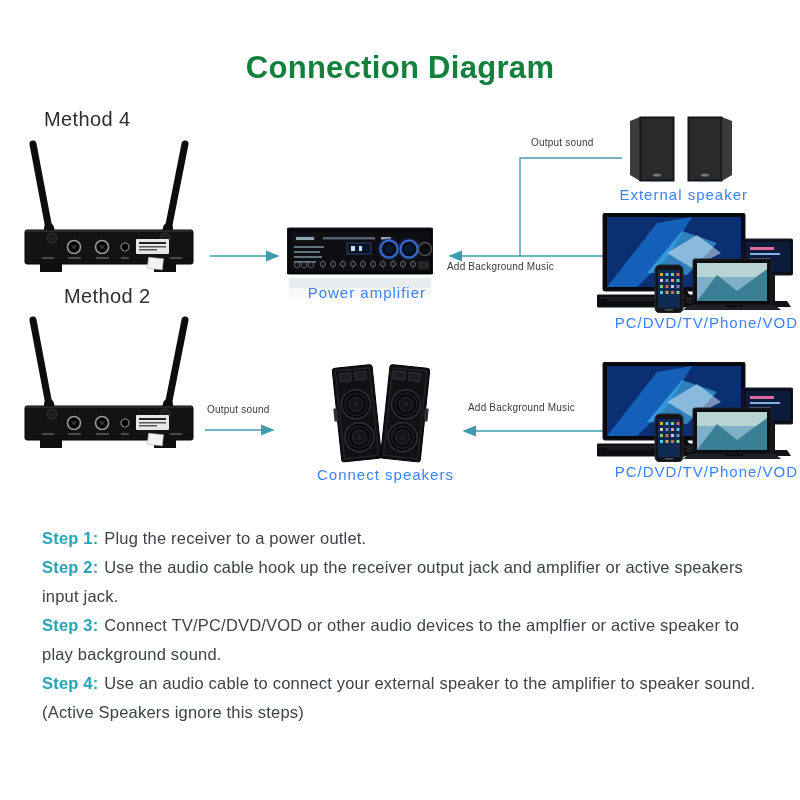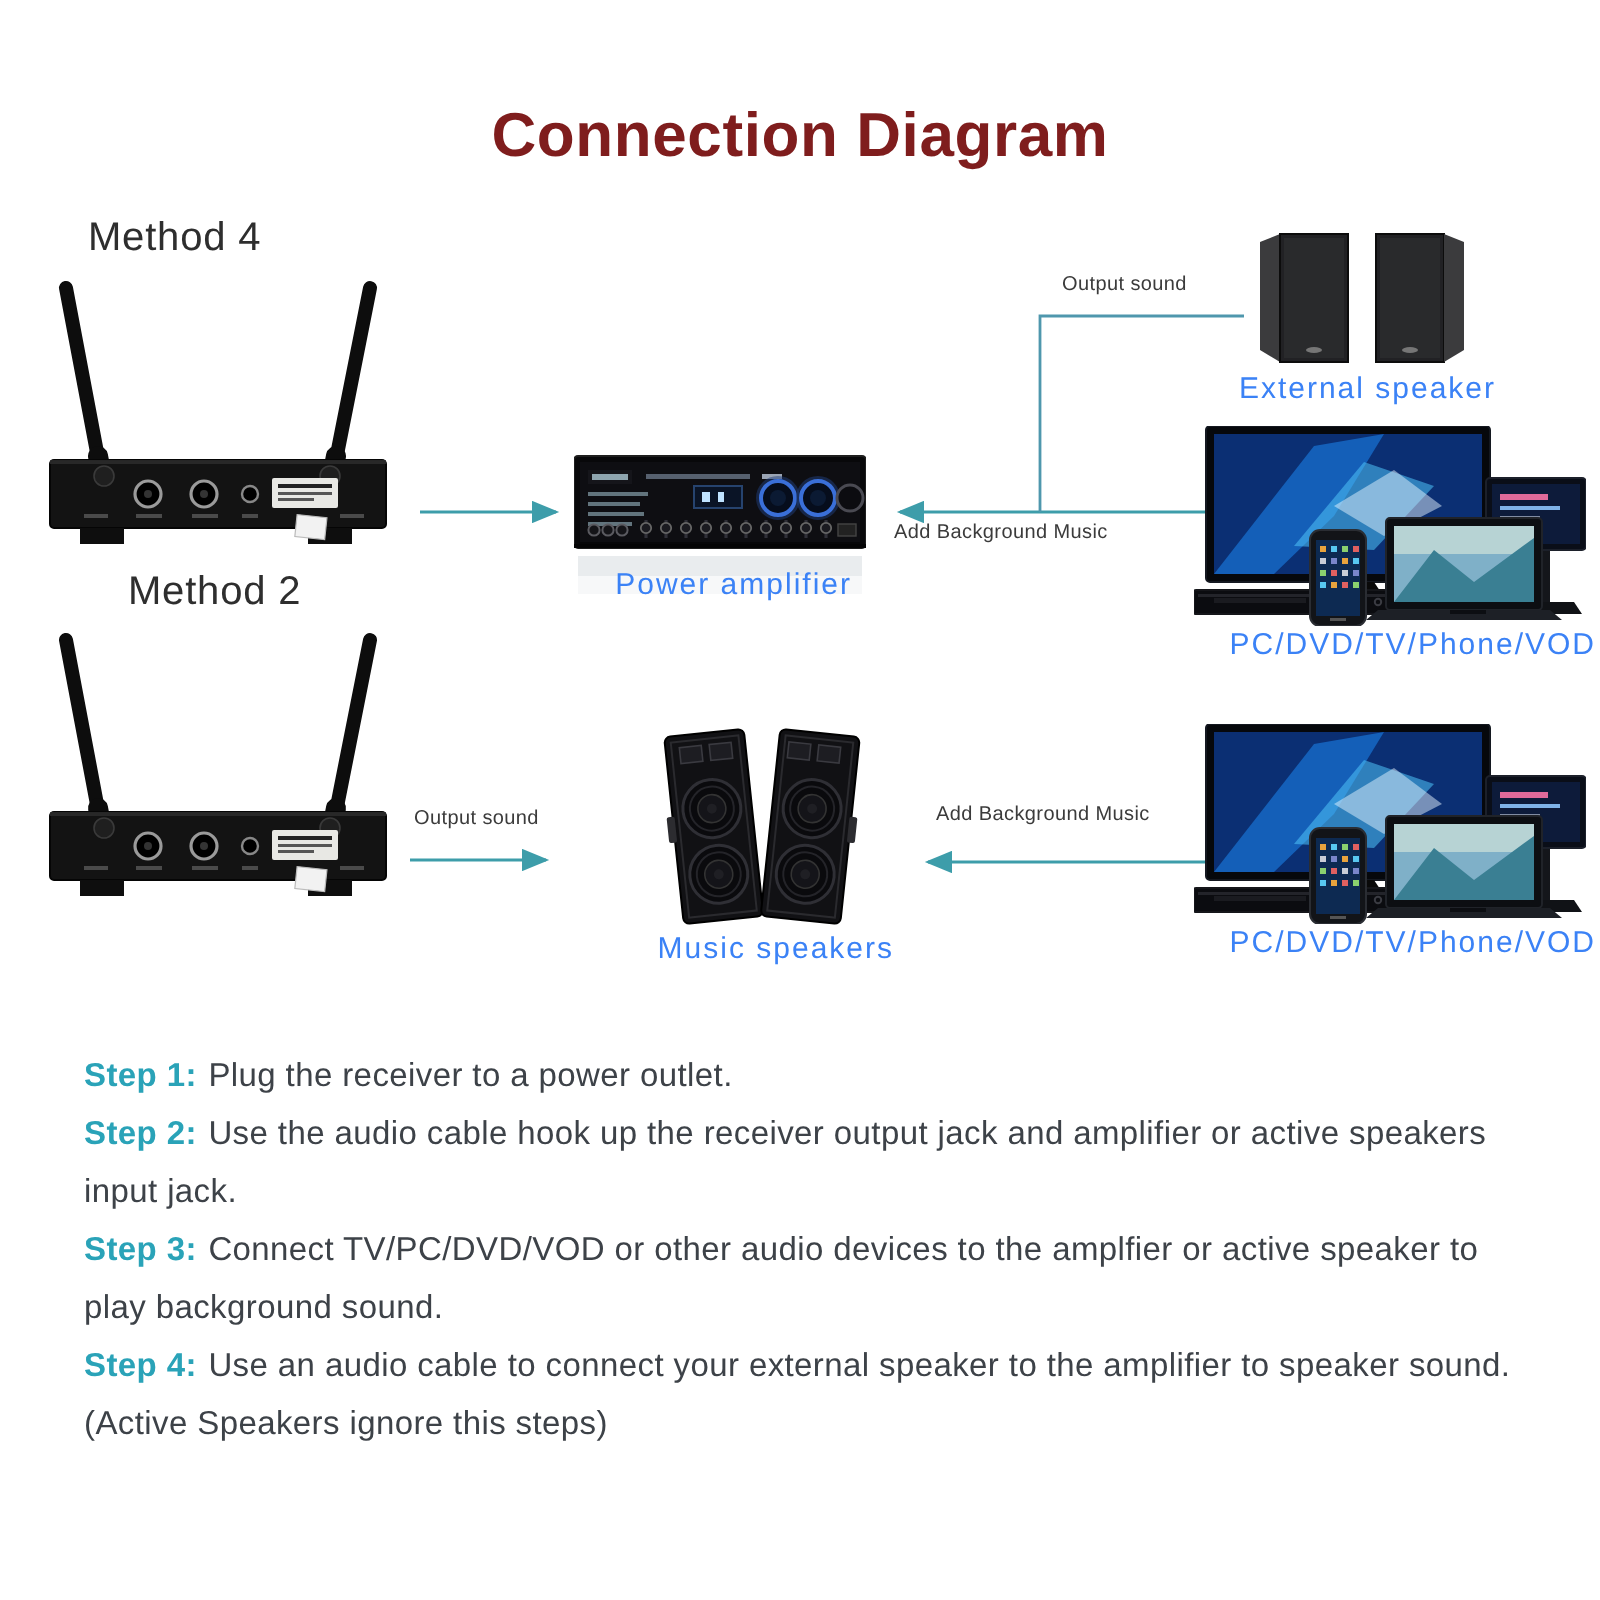--- a/index.html
+++ b/index.html
@@ -1,19 +1,19 @@
 <!DOCTYPE html>
 <html><head>
 <meta charset="utf-8">
 <style>
   html,body{margin:0;padding:0;background:#ffffff;}
   .canvas{position:relative;width:800px;height:800px;background:#ffffff;overflow:hidden;
           font-family:"Liberation Sans",sans-serif;}
   .page-title{position:absolute;left:0;top:50px;width:800px;text-align:center;margin:0;
-              font-size:31px;font-weight:700;letter-spacing:.3px;color:#7f1d1d;}
+              font-size:31px;font-weight:700;letter-spacing:.3px;color:#15803d;}
   .method-label{position:absolute;font-size:20px;color:#2e2e2e;letter-spacing:.4px;font-weight:400;}
   .overlay{position:absolute;left:0;top:0;pointer-events:none;}
   .dev{position:absolute;}
   .dlabel{position:absolute;font-size:10px;color:#3b3b3b;letter-spacing:.2px;white-space:nowrap;}
   .nlabel{position:absolute;font-size:15px;color:#3b82f6;letter-spacing:1px;white-space:nowrap;
           text-align:right;}
   .steps{position:absolute;left:42px;top:524px;width:730px;}
   .step{margin:0;font-size:16.5px;line-height:29px;color:#3d4248;letter-spacing:.2px;}
   .step-label{color:#2aa3b8;font-weight:700;}
   .step-text{margin-left:.35em;}
@@ -243,21 +243,21 @@
       <circle cx="78" cy="44" r="11" fill="none" stroke="#242429"></circle>
       <circle cx="78" cy="44" r="7" fill="#141419" stroke="#333" stroke-width="0.8"></circle>
       <circle cx="78" cy="44" r="2.5" fill="#1f1f24"></circle>
       <circle cx="78" cy="77" r="14.5" fill="#0a0a0d" stroke="#2f2f35" stroke-width="1.5"></circle>
       <circle cx="78" cy="77" r="11" fill="none" stroke="#242429"></circle>
       <circle cx="78" cy="77" r="7" fill="#141419" stroke="#333" stroke-width="0.8"></circle>
       <circle cx="78" cy="77" r="2.5" fill="#1f1f24"></circle>
       <rect x="97" y="46" width="4" height="13" rx="1" fill="#2c2c30"></rect>
     </g>
   </svg>
-  <div class="nlabel" style="left:317px;top:466px;width:130px;">Music speakers</div>
+  <div class="nlabel" style="left:317px;top:466px;width:130px;">Connect speakers</div>
 
   <div class="dlabel" style="left:468px;top:402px;">Add Background Music</div>
 
   <svg class="dev" style="left:597px;top:362px;" width="196" height="100" viewBox="0 0 196 100">
     <rect x="6" y="0" width="142" height="78" rx="2" fill="#06080c" stroke="#141820"></rect>
     <rect x="10" y="4" width="134" height="70" fill="#0b2f73"></rect>
     <polygon points="10,74 60,10 95,4 70,45 40,74" fill="#1565c0" opacity="0.9"></polygon>
     <polygon points="50,60 85,18 120,30 90,62" fill="#4fc3f7" opacity="0.55"></polygon>
     <polygon points="70,40 100,22 124,40 95,55" fill="#e3f2fd" opacity="0.5"></polygon>
     <polygon points="64,78 90,78 94,84 60,84" fill="#090909"></polygon>

